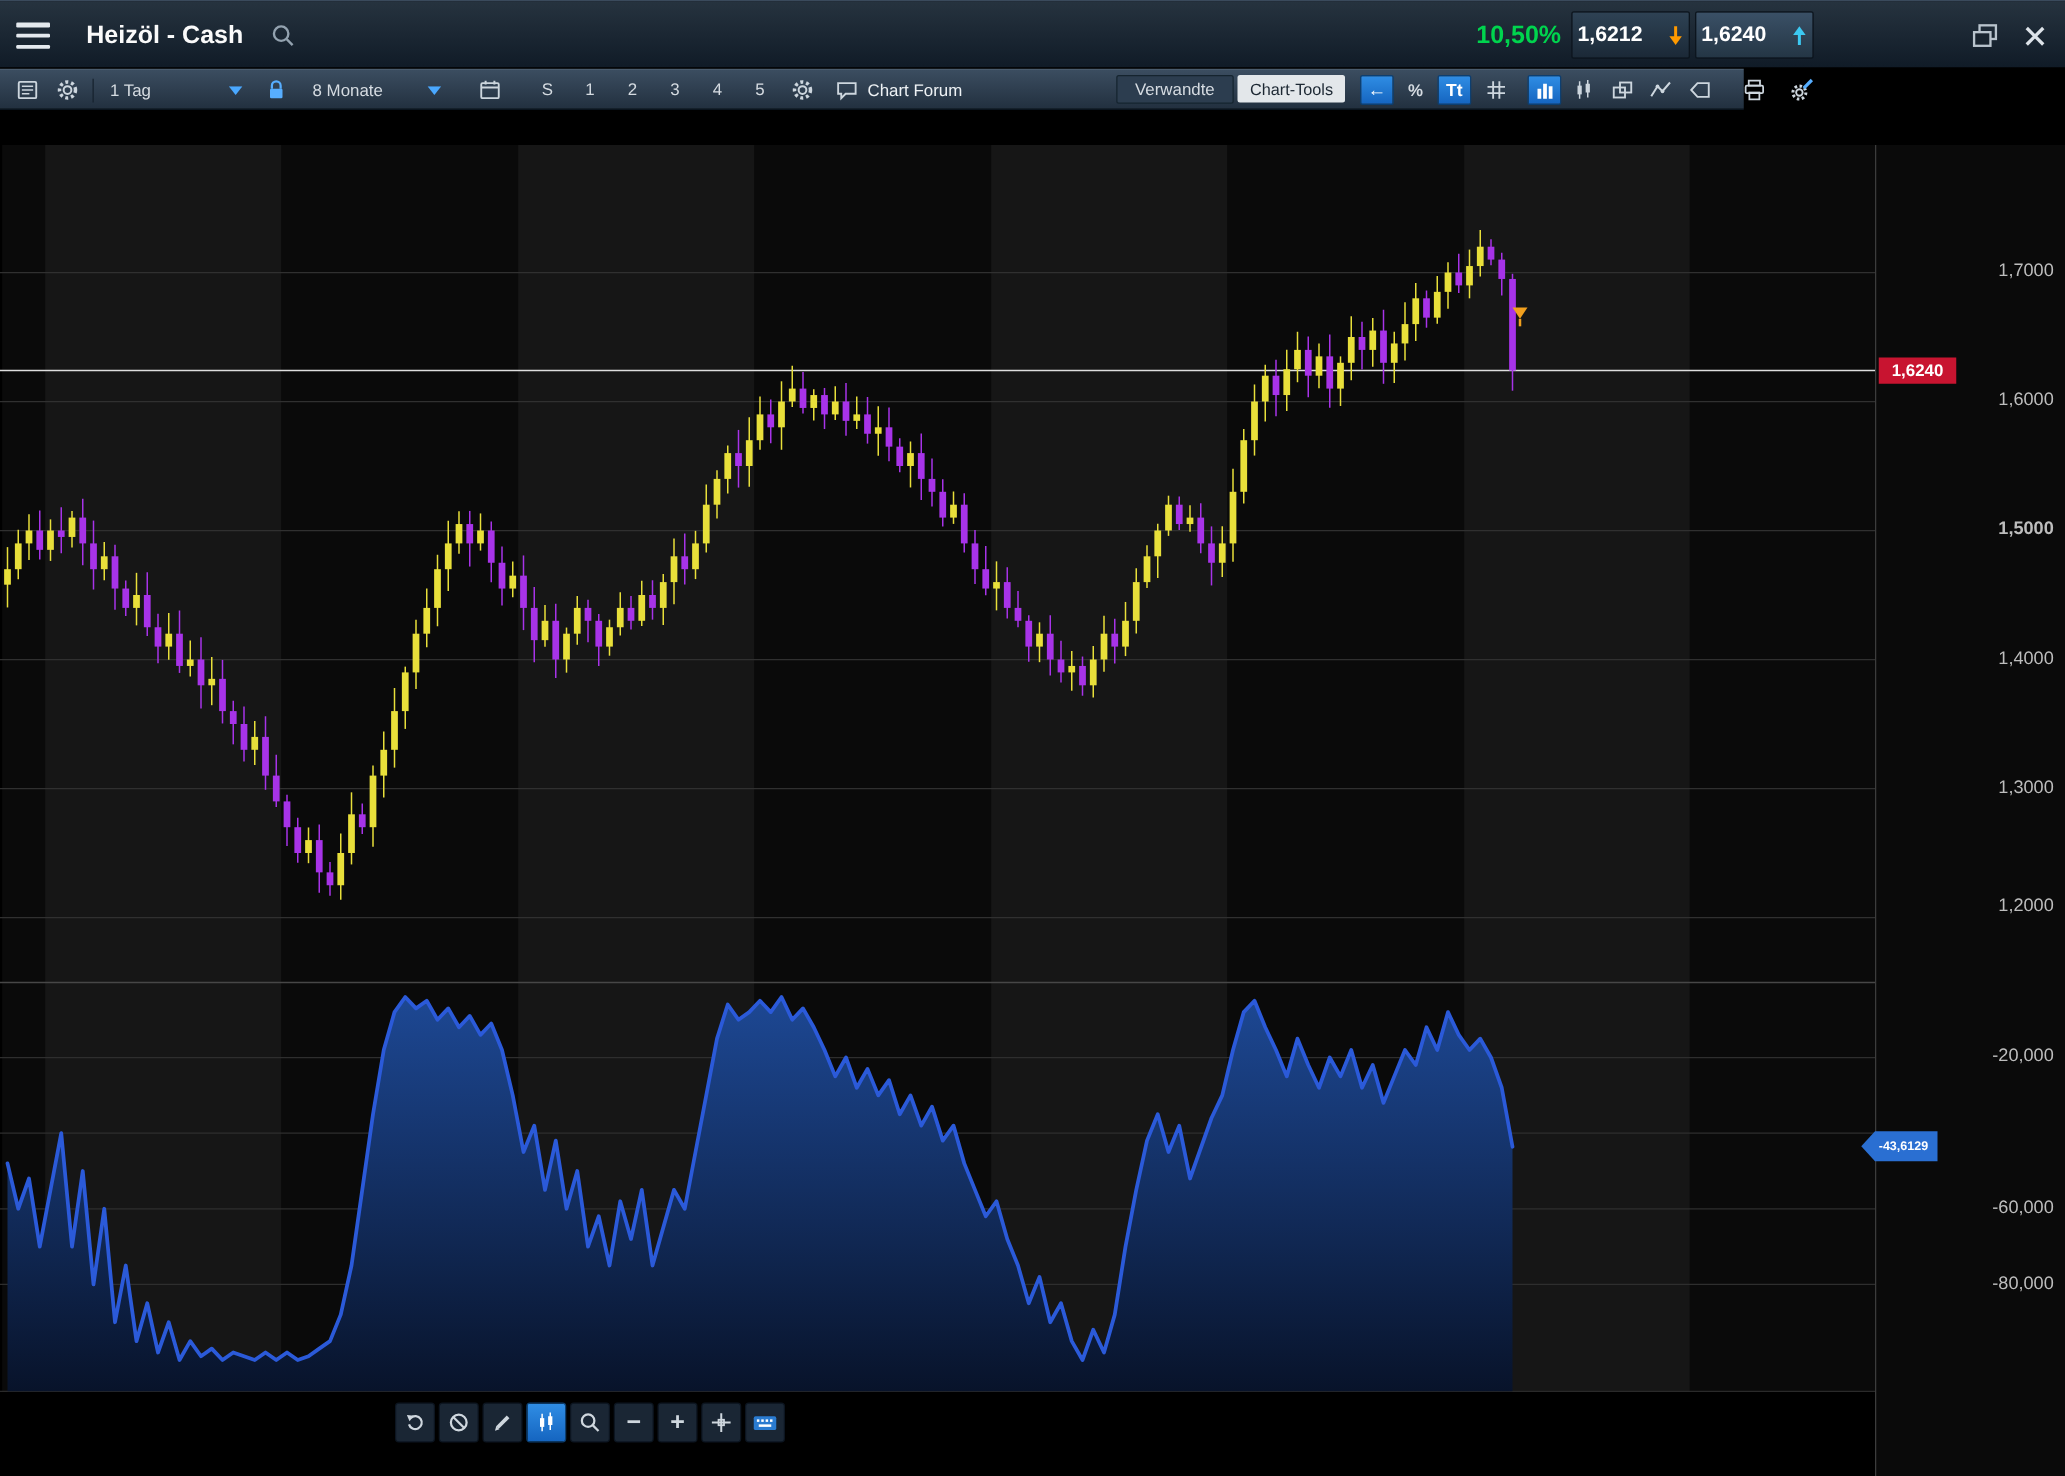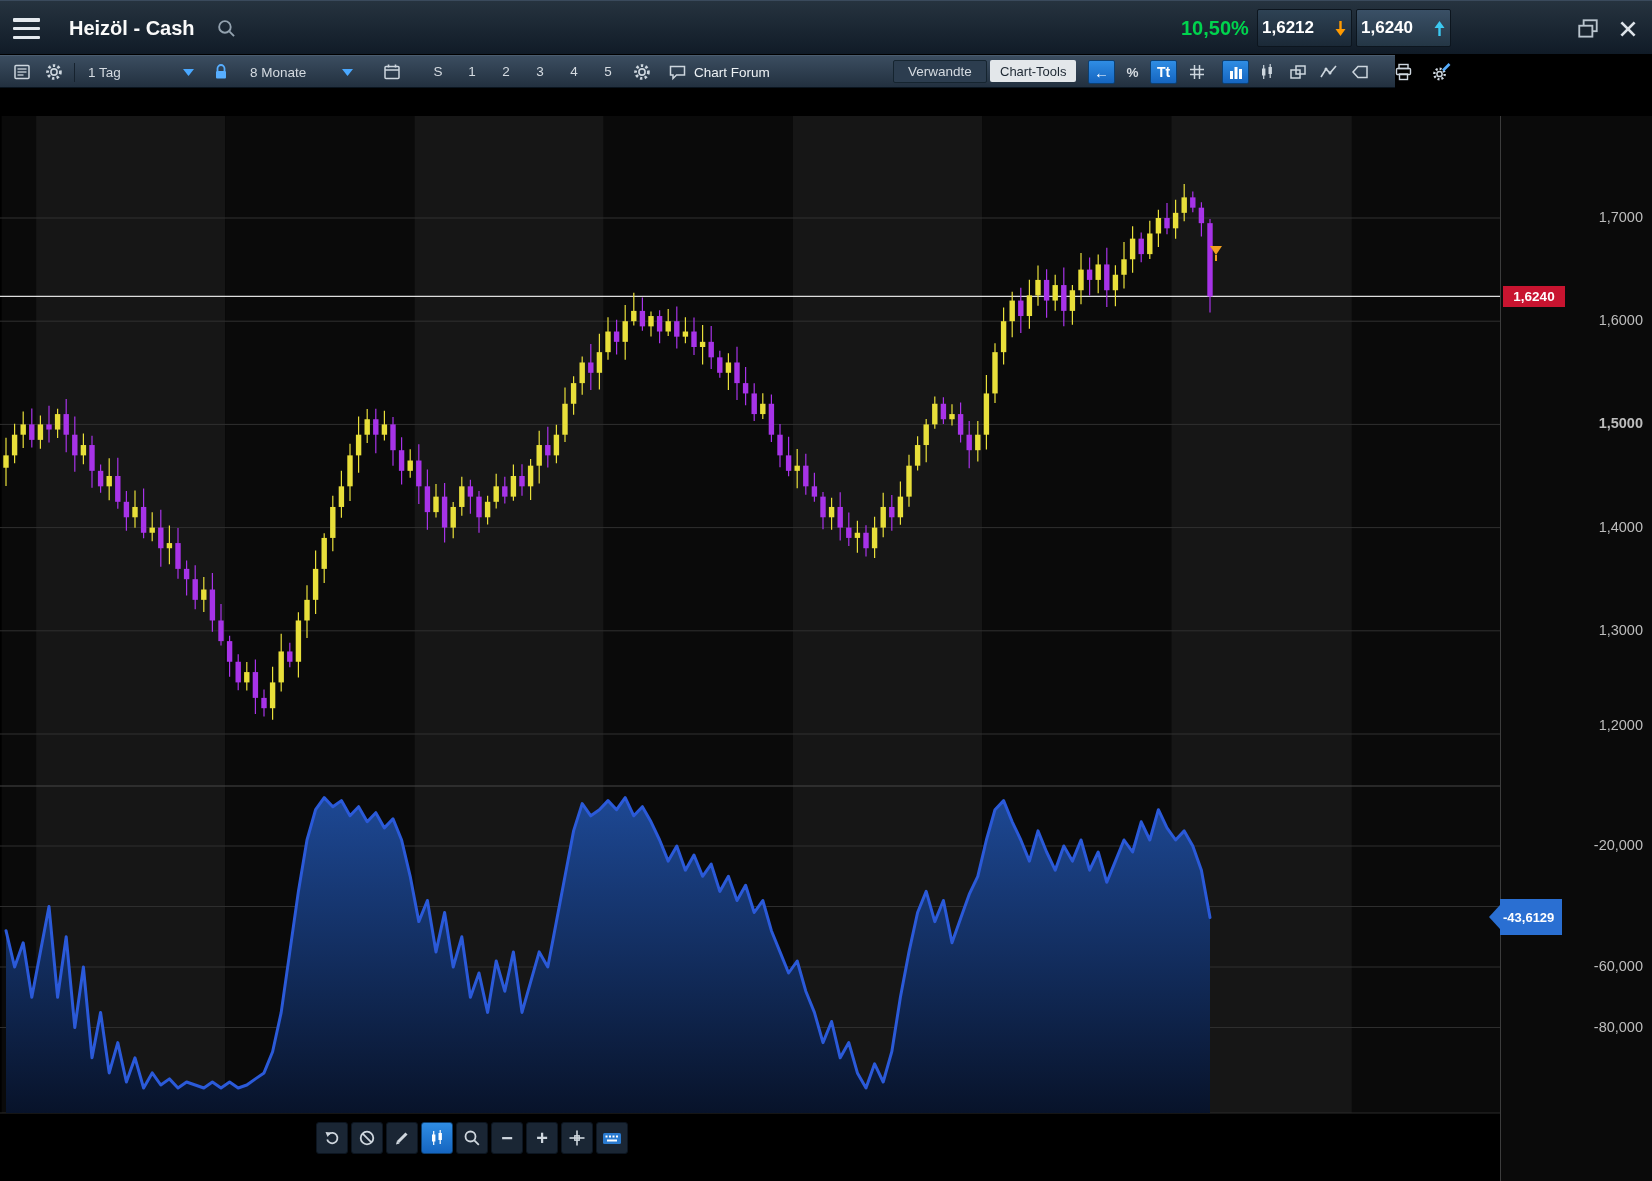--- a/index.html
+++ b/index.html
@@ -18,21 +18,21 @@
 
   
   #right-axis{position:absolute;left:1500px;top:116px;width:152px;height:1065px;background:#0a0a0a;
     border-left:1px solid #3c3c3c;z-index:3;overflow:visible}
   .axis-label{position:absolute;left:0;width:142px;text-align:right;font-size:14.5px;color:#bdbdbd}
   #last-price-tag{position:absolute;left:2px;width:62px;height:21px;background:#c81430;color:#fff;
     font-weight:bold;font-size:13.5px;display:flex;align-items:center;justify-content:center;z-index:4}
   #indicator-tag{position:absolute;left:-12px;height:24px;display:flex;align-items:center;z-index:4}
   #indicator-tag .tag-arrow{width:0;height:0;border-top:12px solid transparent;
     border-bottom:12px solid transparent;border-right:11px solid #2a6fd2}
-  #indicator-tag .tag-body{height:36px;background:#2a6fd2;color:#fff;font-weight:bold;font-size:13px;
+  #indicator-tag .tag-body{height:24px;background:#2a6fd2;color:#fff;font-weight:bold;font-size:10px;
     display:flex;align-items:center;padding:0 8px 0 3px}
 
   
   #topbar{position:absolute;left:0;top:0;width:1652px;height:55px;z-index:5;
     background:linear-gradient(#26333f,#101b27);border-top:1px solid #3a4a5c;border-bottom:1px solid #000}
   #hamburger{position:absolute;left:13px;top:17px;width:27px;height:21px;display:flex;
     flex-direction:column;justify-content:space-between}
   #hamburger span{display:block;height:3.5px;background:#e4e9ee;border-radius:1px}
   #window-title{position:absolute;left:69px;top:0;height:55px;line-height:55px;font-size:20px;
     font-weight:bold;color:#fafafa}

